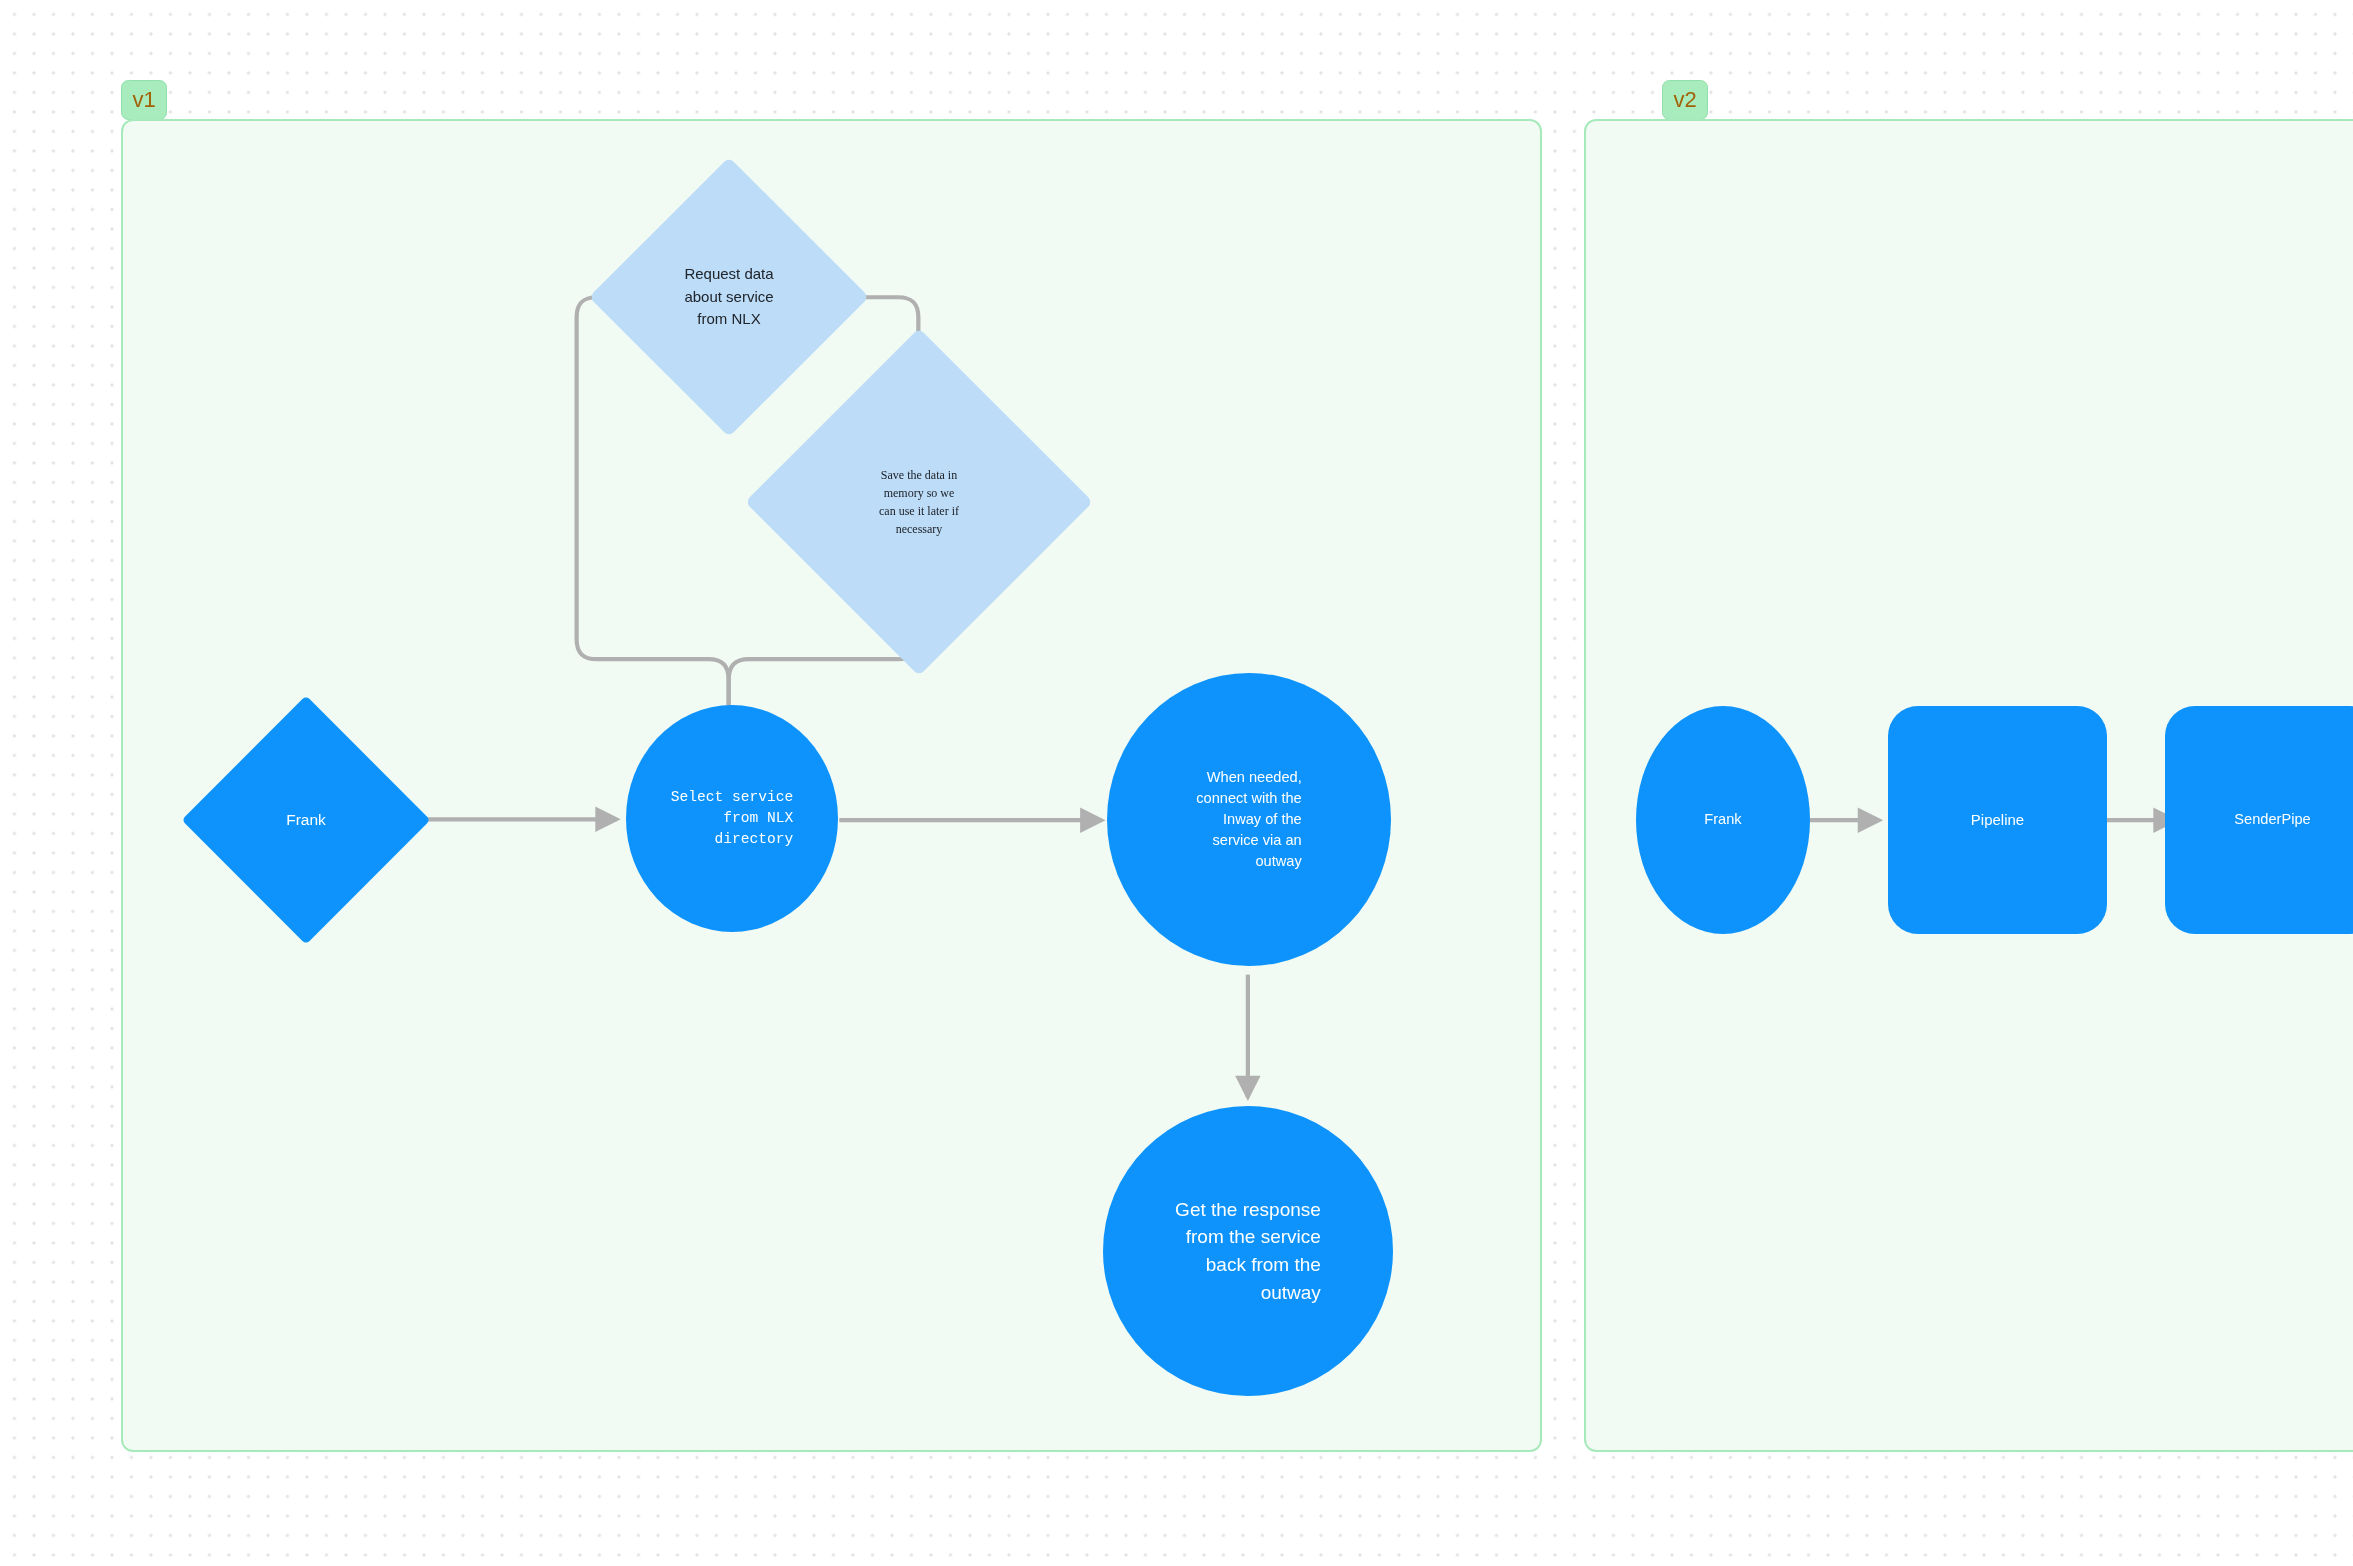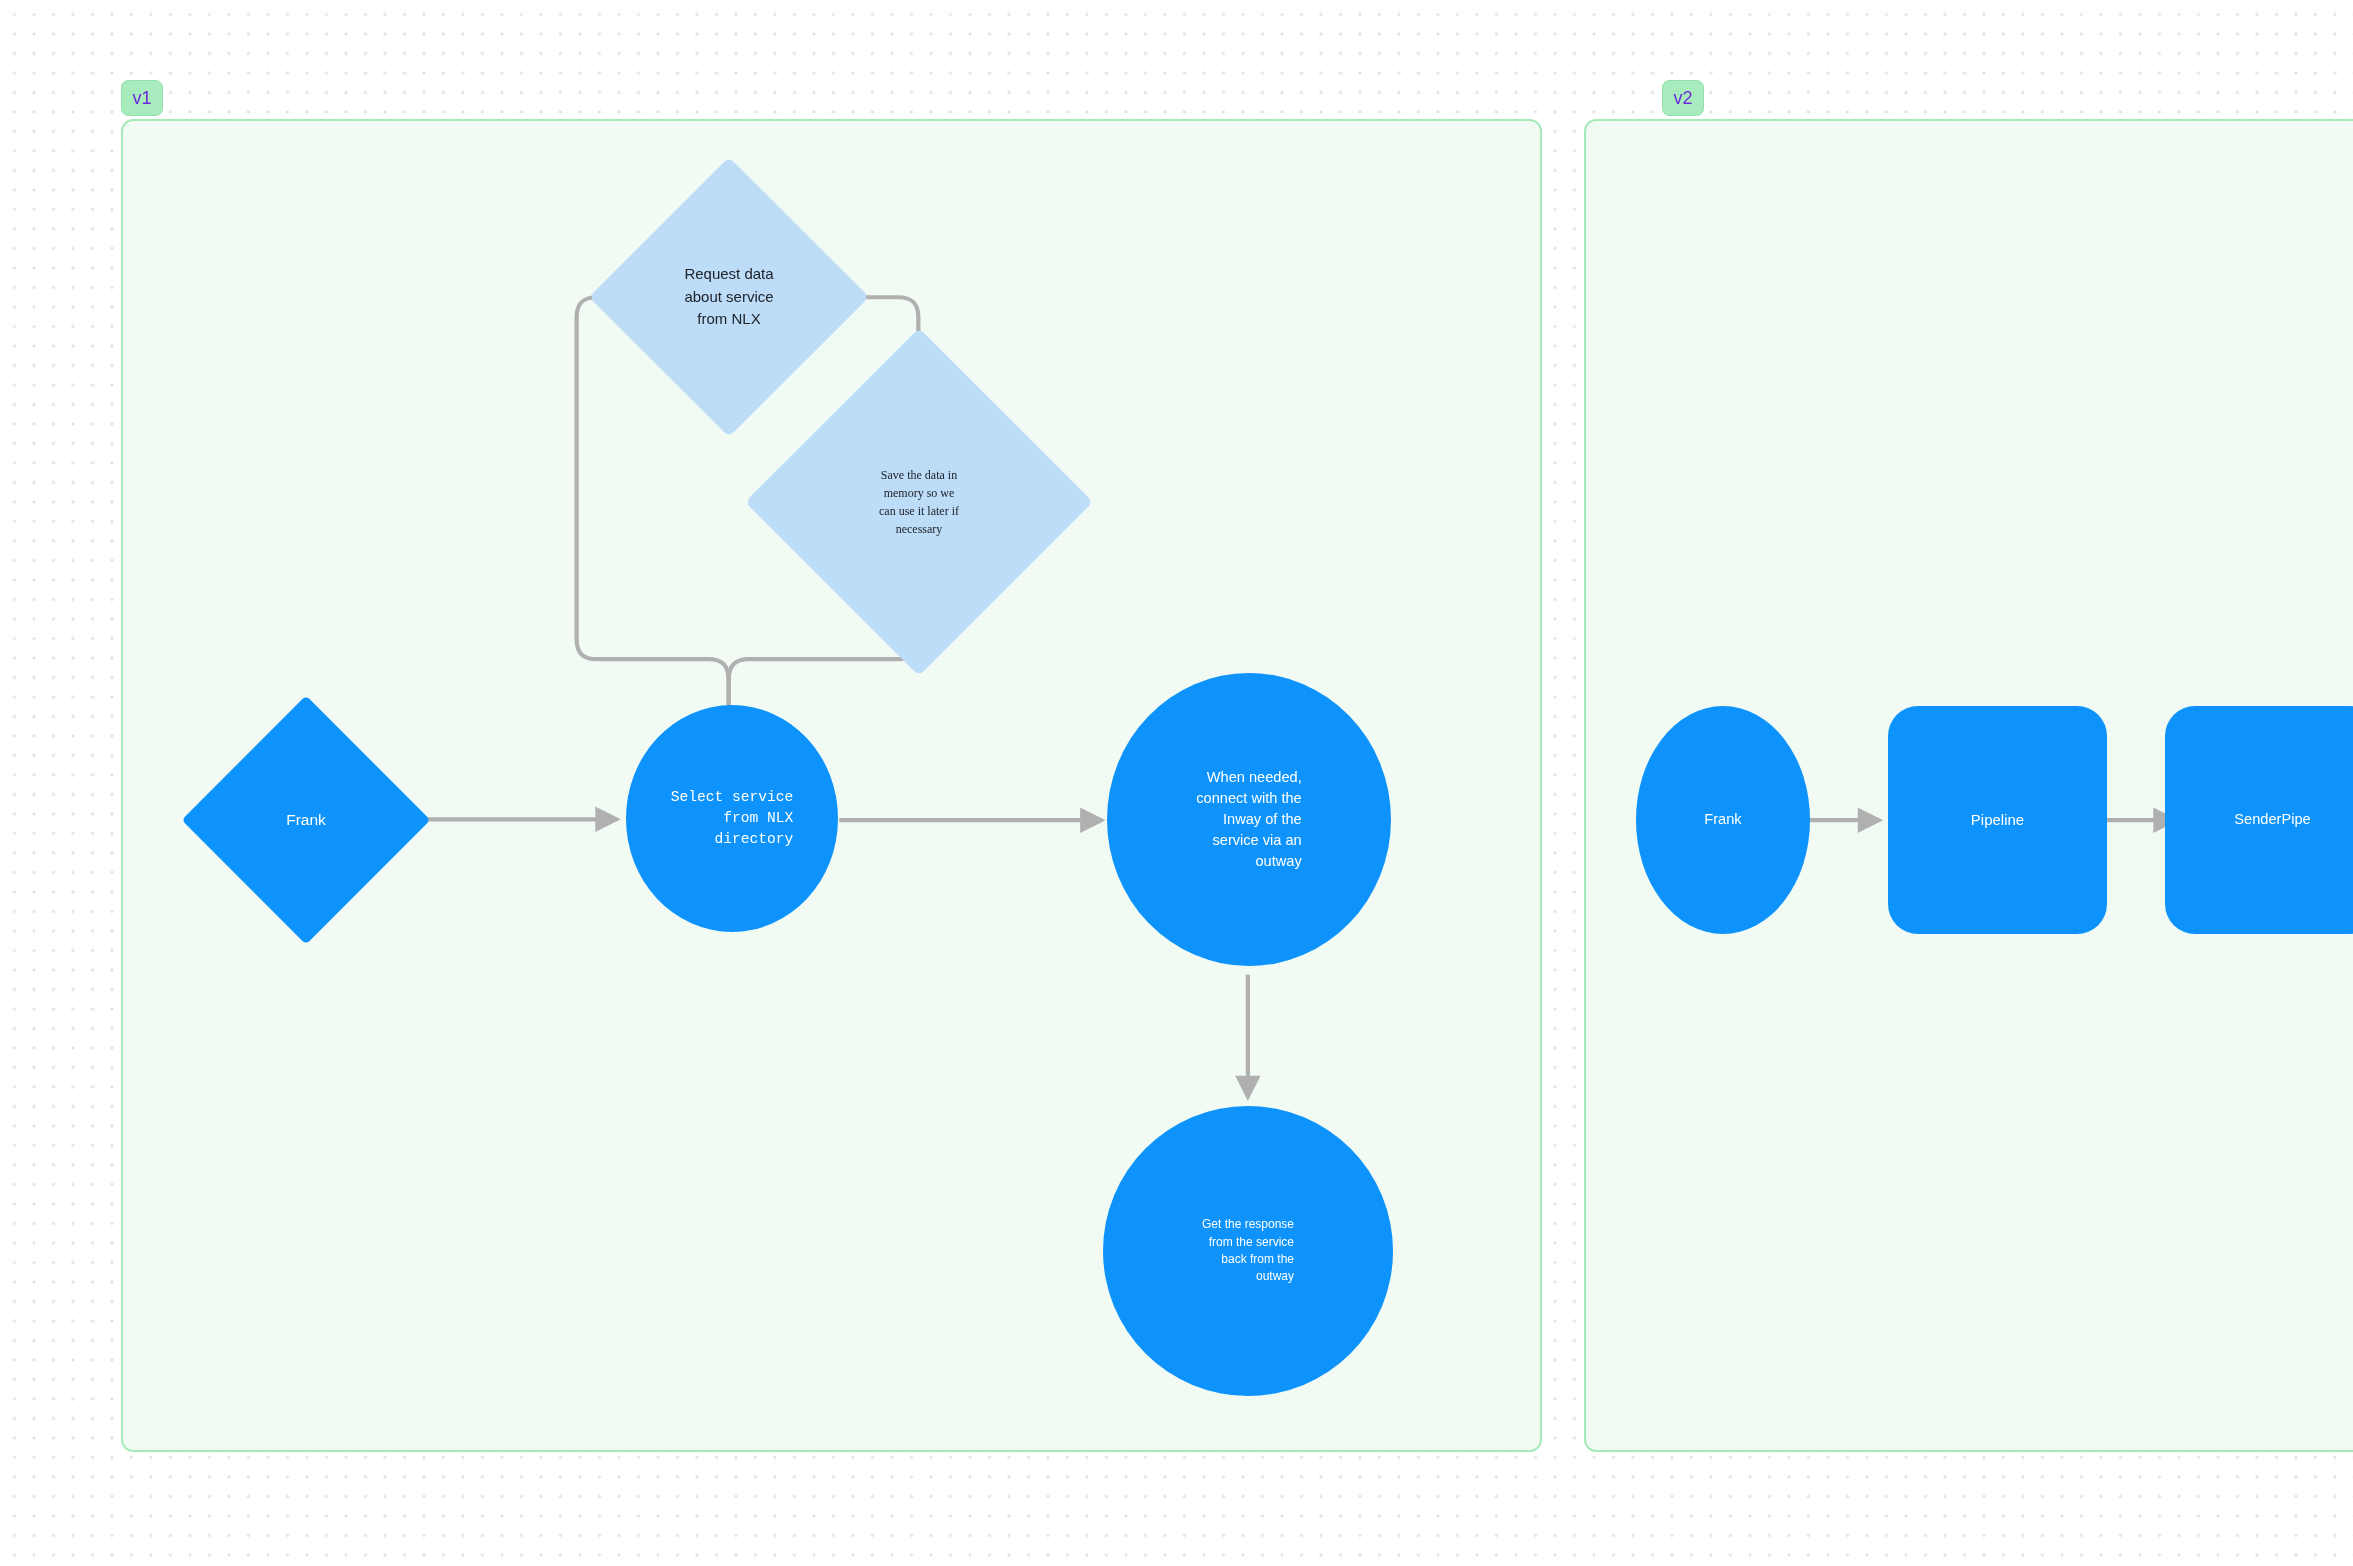--- a/index.html
+++ b/index.html
@@ -31,22 +31,22 @@
     border: 2.4px solid #a6e9bb;
     border-radius: 12.2px;
   }
 
   .group-badge {
     position: absolute;
     box-sizing: border-box;
     background: #a8ecbe;
     border: 1.4px solid #8fe0a8;
     border-radius: 7.5px;
-    color: #6d28d9;
-    font-size: 18px;
+    color: #a16207;
+    font-size: 22px;
     line-height: 1;
     padding: 7.5px 10.4px 8.5px 10.4px;
     font-family: "Liberation Sans", sans-serif;
     letter-spacing: 0.2px;
   }
 
   
   .node {
     position: absolute;
     display: flex;
@@ -194,21 +194,21 @@
   </div>
 
   <div class="node node-solid shape-circle" style="left:1107px; top:673px; width:284px; height:293px; font-size:14.6px;">
     <span class="label">When needed,
 connect with the
 Inway of the
 service via an
 outway</span>
   </div>
 
-  <div class="node node-solid shape-circle" style="left:1103px; top:1106px; width:290px; height:290px; font-size:12px;">
+  <div class="node node-solid shape-circle" style="left:1103px; top:1106px; width:290px; height:290px; font-size:19px;">
     <span class="label">Get the response
 from the service
 back from the
 outway</span>
   </div>
 
   <div class="node node-solid shape-circle" style="left:1636px; top:706px; width:174px; height:228px; font-size:14.6px;">
     <span class="label">Frank</span>
   </div>
 

